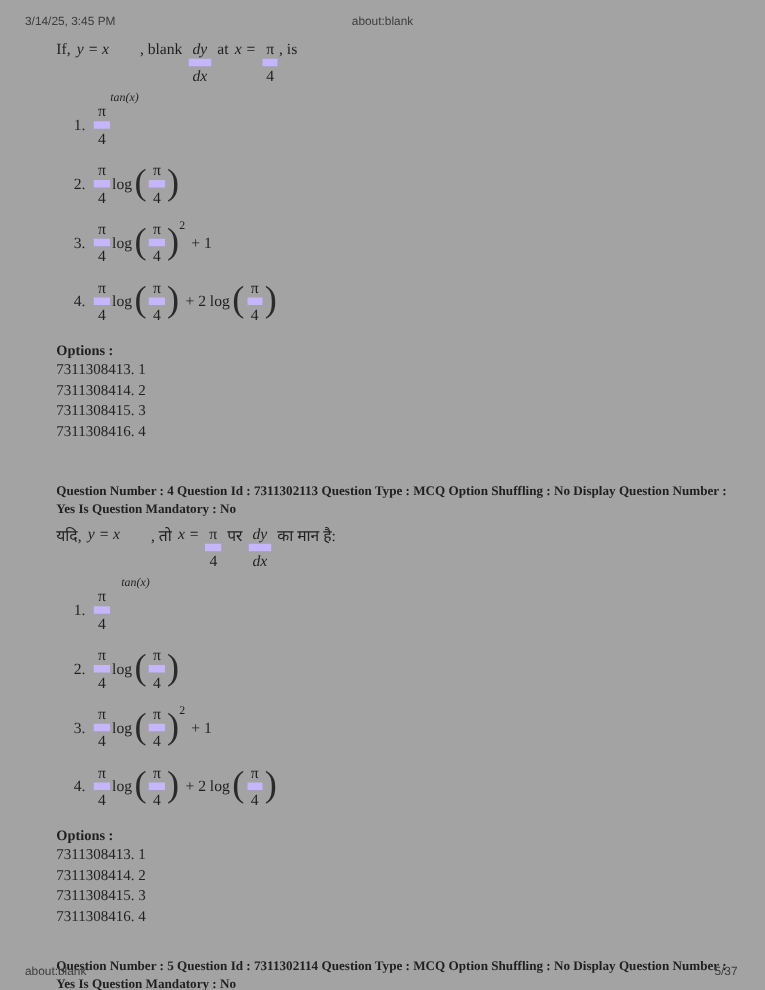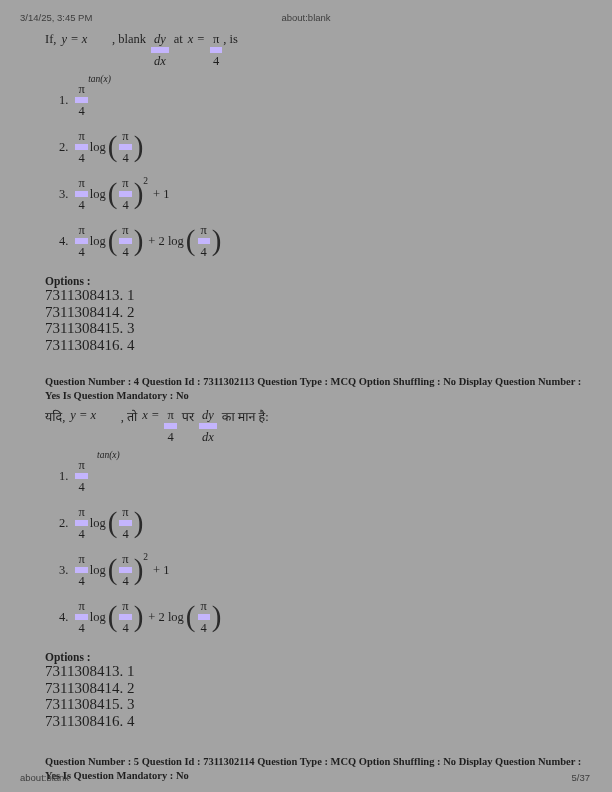--- a/index.html
+++ b/index.html
@@ -40,24 +40,24 @@
   .optgroup { margin:10px 0 0 14px; }
   .opt { display:flex; align-items:center; font-size:12.5px; margin-bottom:11px; min-height:30px; }
   .opt > * { margin-right:2px; }
   .optnum { margin-right:7px; }
   .bigparen { font-size:29px; line-height:1; font-weight:400; color:#2a2a2a; position:relative; top:-1px; }
   .exp2 { font-size:9.5px; position:relative; top:-13px; margin:0 2px 0 -2px; }
   .plus { margin-left:3px; }
 
   
   .optlabel { font-weight:bold; font-size:11.5px; margin-top:16px; }
-  .idrow { font-size:15px; line-height:16.5px; }
-
-  
-  .meta { margin-top:22px; }
+  .idrow { font-size:12px; line-height:16.5px; }
+
+  
+  .meta { margin-top:34px; }
   .metaline { font-weight:bold; font-size:10.5px; line-height:13.5px; max-width:556px; }
   .marksline { margin-top:4px; }
   .meta-q5 { margin-top:26px; }
 </style>
 </head>
 <body>
 
 <div class="page">
 
   <div class="hdr">

